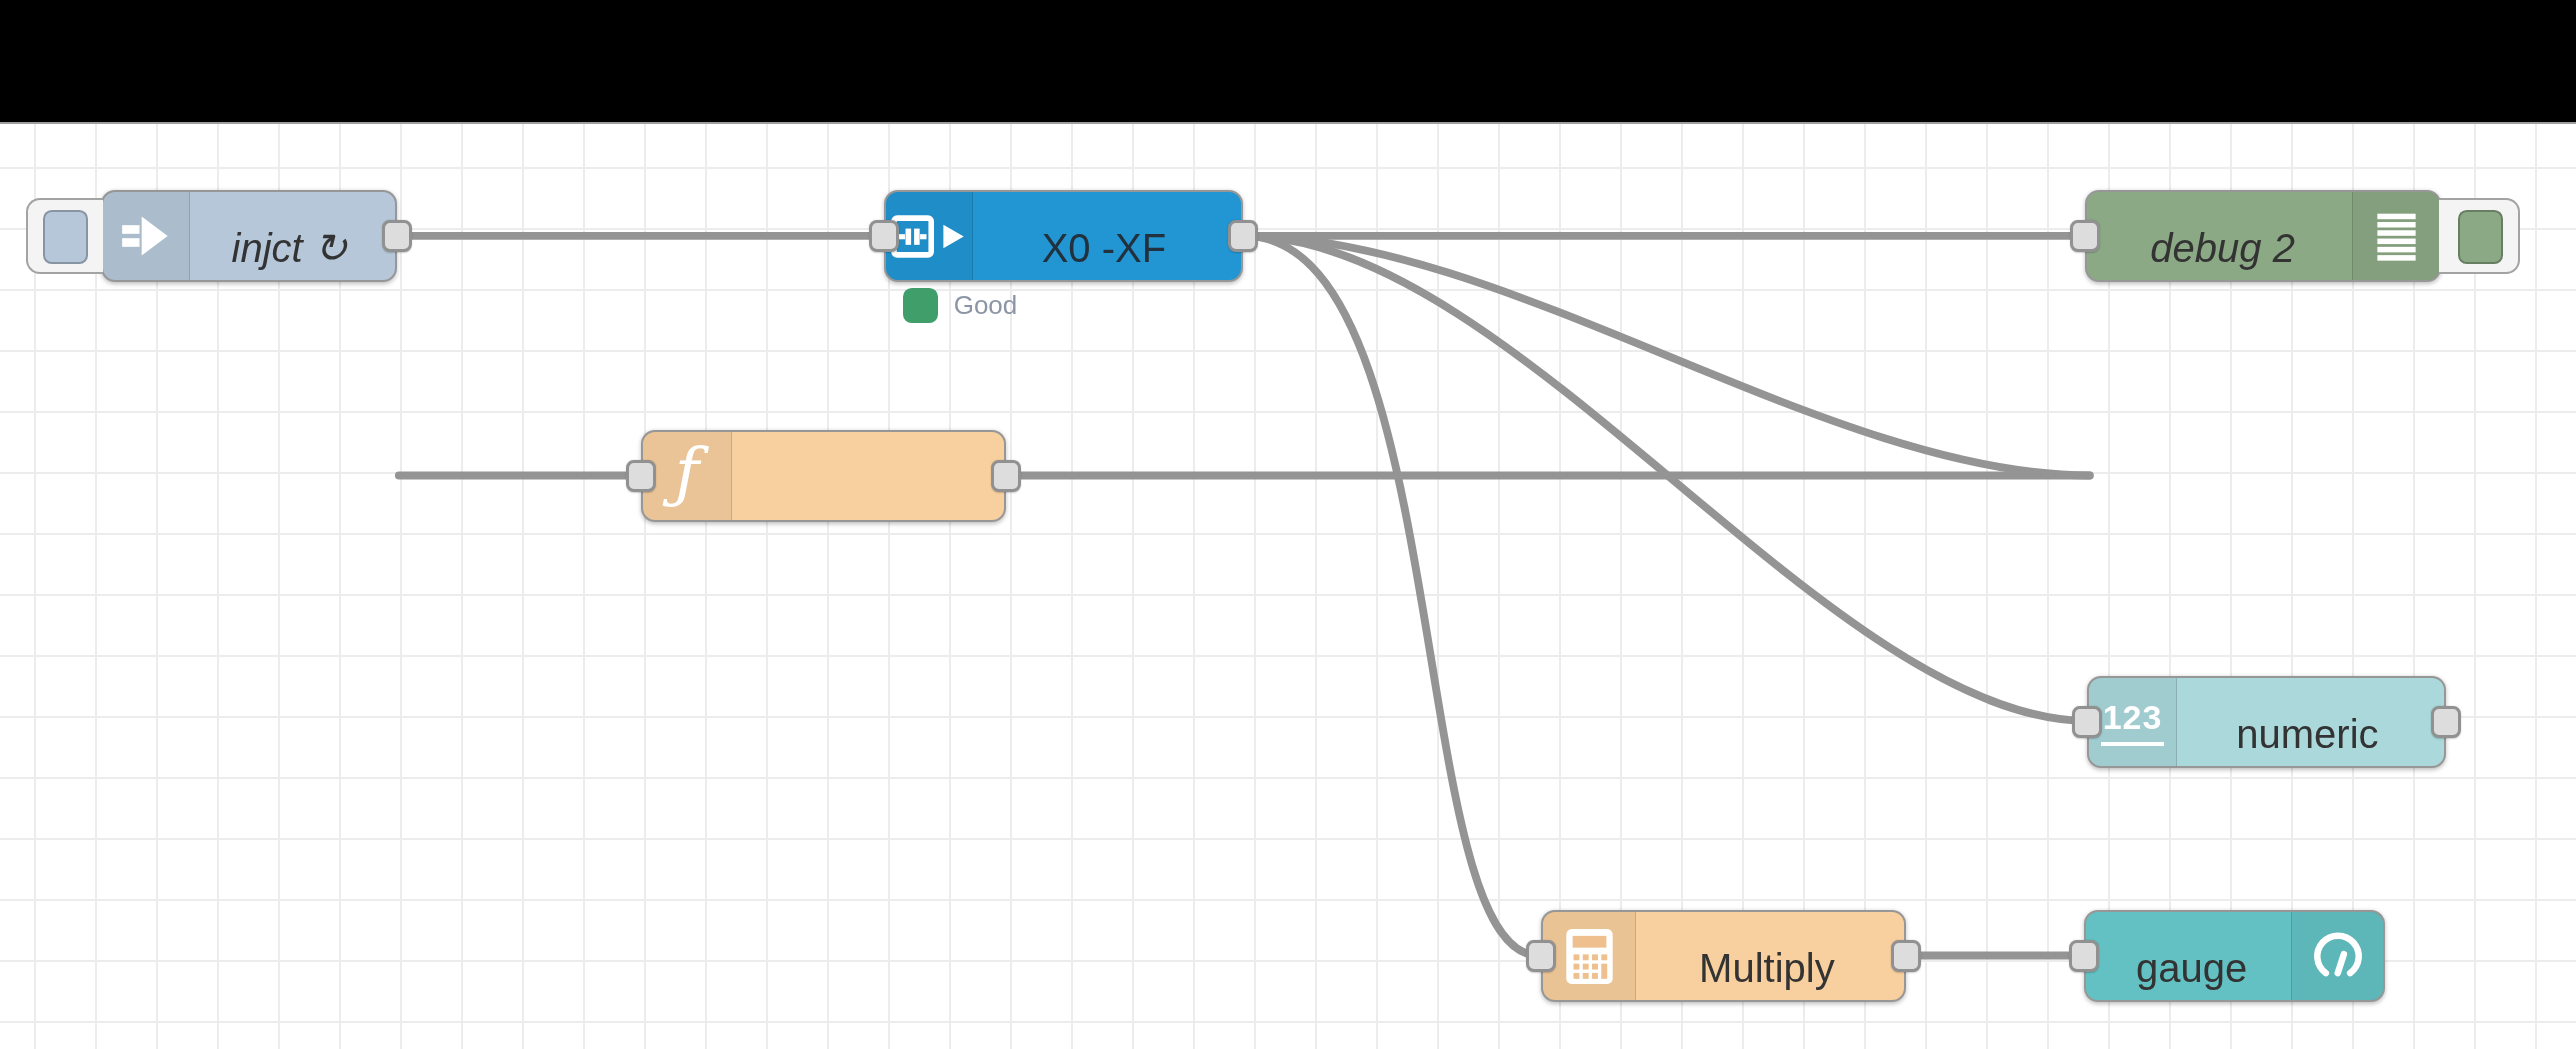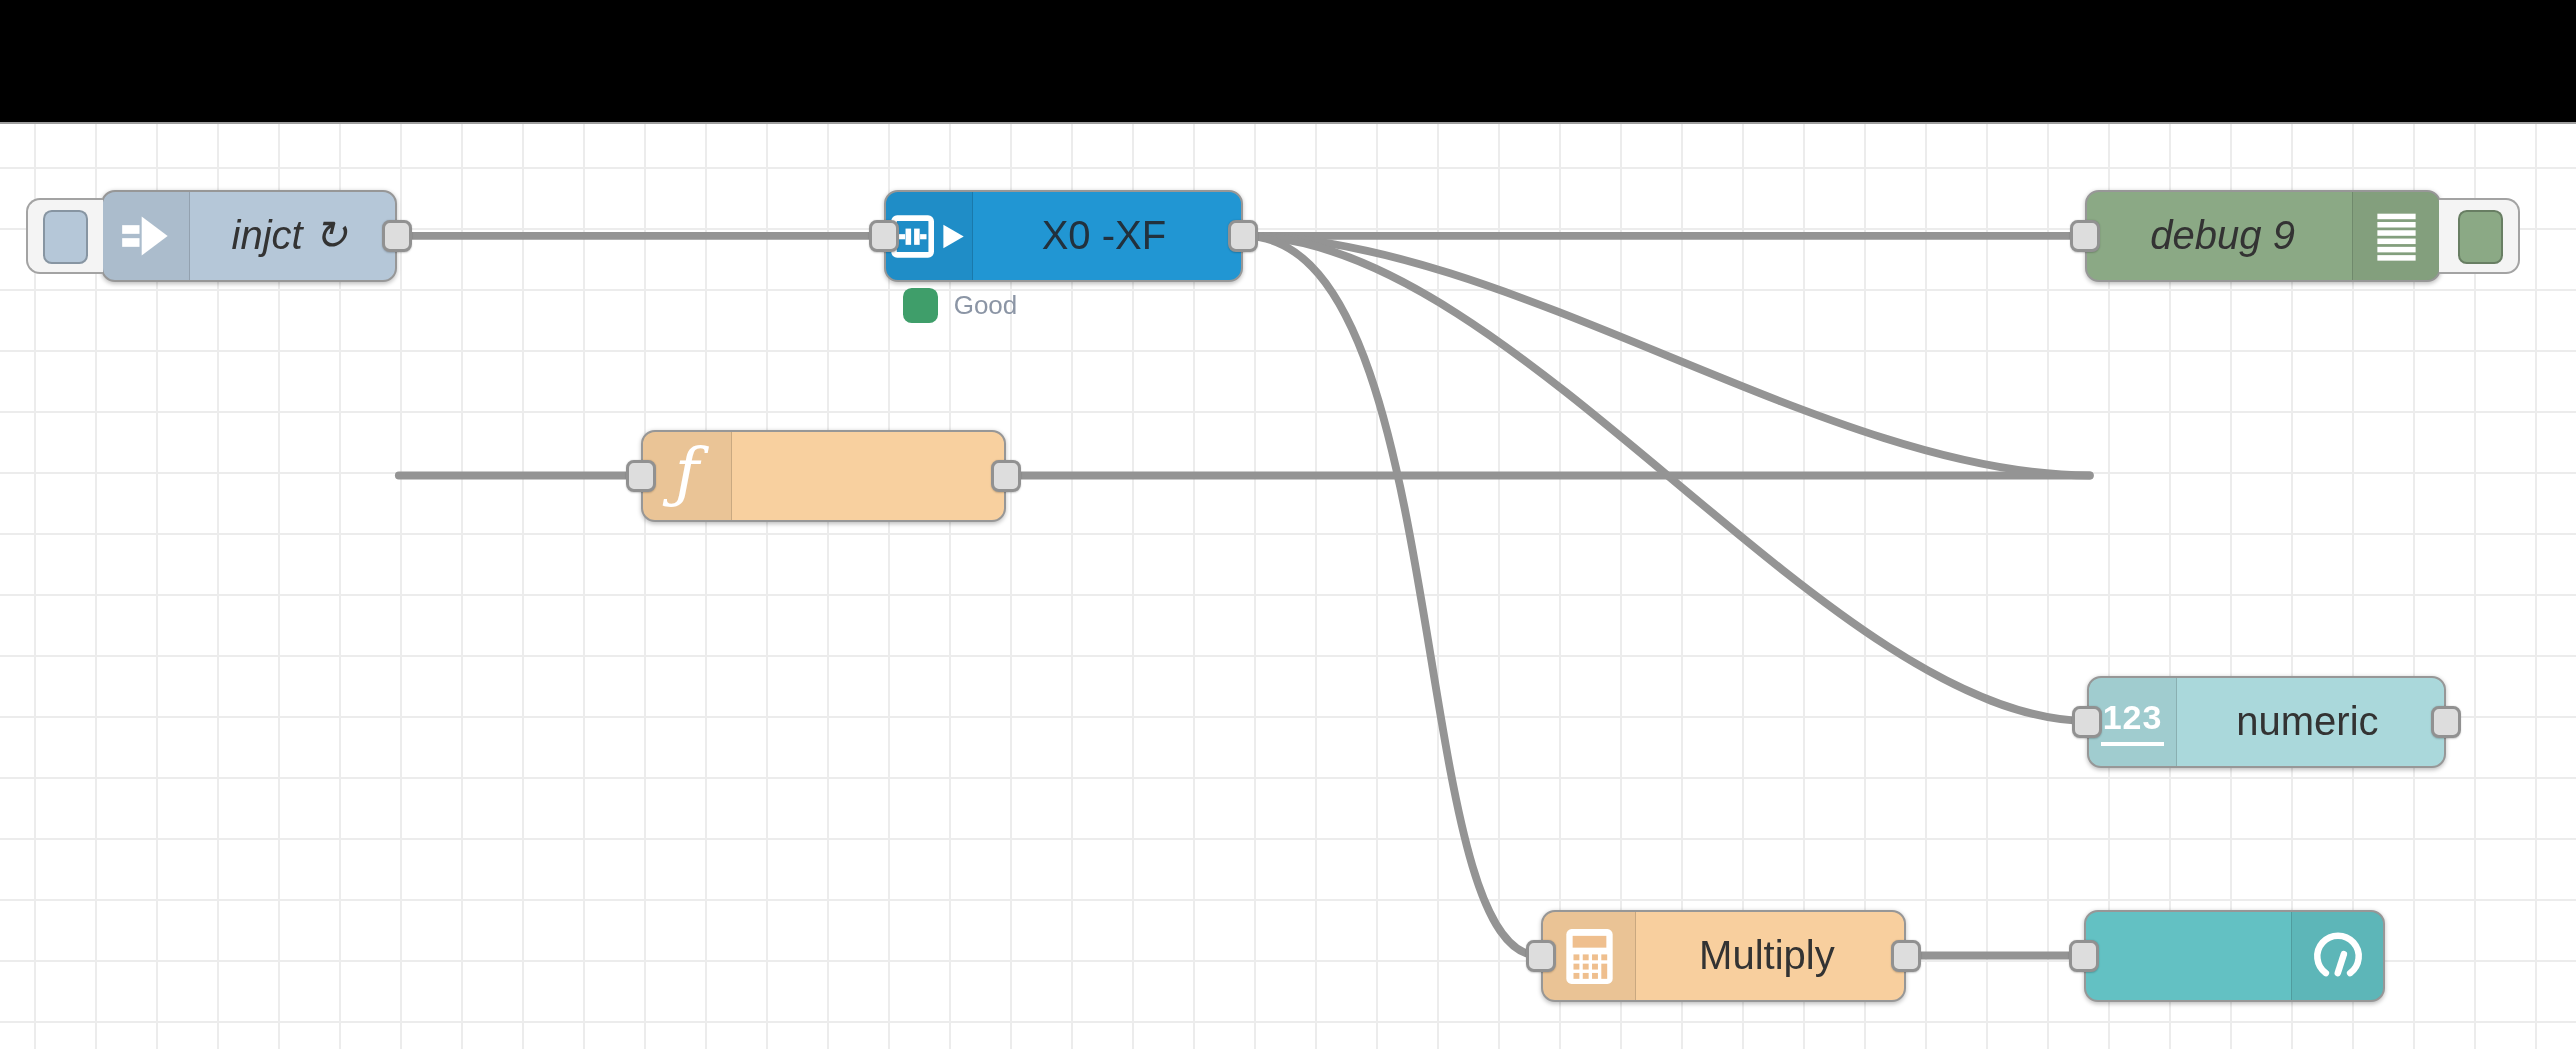--- a/index.html
+++ b/index.html
@@ -16,21 +16,21 @@
 
   #wires{position:absolute;left:0;top:0;width:2576px;height:925px;}
   #wires path{stroke:#949494;stroke-width:9;fill:none;stroke-linecap:round;}
 
   .node{position:absolute;height:92px;border:2.6px solid #979797;border-radius:14px;box-sizing:border-box;
     box-shadow:0 1.7px 4.4px rgba(0,0,0,.25);}
   .icon-region{position:absolute;top:0;bottom:0;width:86px;background:rgba(0,0,0,.055);
     display:flex;align-items:center;justify-content:center;}
   .icon-region.left{left:0;border-right:1.7px solid rgba(0,0,0,.14);border-radius:11.4px 0 0 11.4px;}
   .icon-region.right{right:0;border-left:1.7px solid rgba(0,0,0,.14);border-radius:0 11.4px 11.4px 0;}
-  .label{position:absolute;top:0;height:109px;line-height:87px;text-align:center;
+  .label{position:absolute;top:13px;height:109px;line-height:87px;text-align:center;
     font-size:40px;color:#333;white-space:nowrap;overflow:hidden;}
   .label.after-left{left:86px;right:5.2px;}
   .label.before-right{left:5.2px;right:86px;}
   .italic .label{font-style:italic;}
   .label.dark{color:#22313d;}
 
   .port{position:absolute;width:30px;height:31.5px;top:28px;background:#ddd;border:3.5px solid #919191;
     border-radius:7.9px;box-sizing:border-box;box-shadow:0 0.9px 1.7px rgba(0,0,0,.2);}
   .port.in{left:-16.6px;}
   .port.out{right:-16.6px;}
@@ -116,21 +116,21 @@
             <g fill="#fff">
           <rect x="3" y="1.5" width="18" height="2.6"></rect>
               <rect x="3" y="5.4" width="18" height="2.6"></rect>
           <rect x="3" y="9.3" width="18" height="2.6"></rect>
               <rect x="3" y="13.2" width="18" height="2.6"></rect>
           <rect x="3" y="17.1" width="18" height="2.6"></rect>
               <rect x="3" y="21" width="18" height="2.6"></rect>
         </g>
           </svg>
       </div>
-      <div class="label before-right">debug 9</div>
+      <div class="label before-right">debug 2</div>
       <span class="port in"></span>
     </div>
 
     <div id="status">
       <span class="dot" style="background-color: rgb(63, 158, 106);"></span>
       <span class="txt" style="color: rgb(139, 149, 165);">Good</span>
     </div>
 
 
     <div class="node italic" style="left: 641px; top: 306px; width: 365px; background-color: rgb(248, 208, 159);">
@@ -176,18 +176,19 @@
       <span class="port out"></span>
     </div>
 
     <div class="node" style="left: 2084px; top: 786px; width: 301px; background-color: rgb(99, 193, 195);">
       <div class="icon-region right" style="width:91px;">
         <svg width="54" height="54" viewBox="0 0 24 24">
           <path d="M6.6 19.6 A9.2 9.2 0 1 1 17.4 19.6" fill="none" stroke="#fff" stroke-width="2.9" stroke-linecap="round"></path>
           <line x1="14.6" y1="11.2" x2="11.9" y2="19.6" stroke="#fff" stroke-width="2.9" stroke-linecap="round"></line>
           </svg>
       </div>
+      <div class="label before-right" style="right:91px;">gauge</div>
       <span class="port in"></span>
     </div>
 
   </div>
 </div>
 
 
 </body></html>

